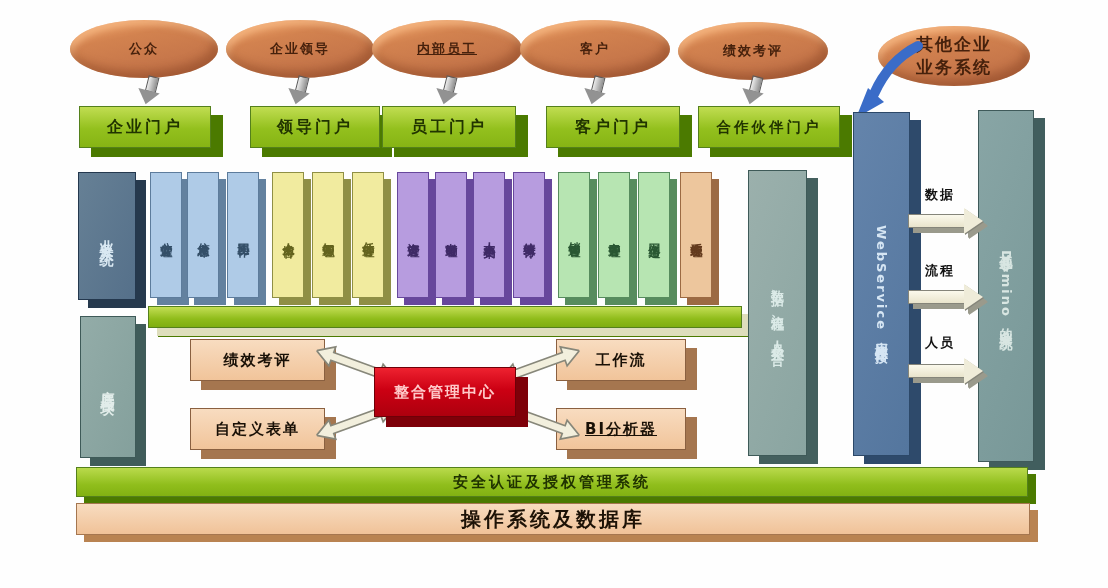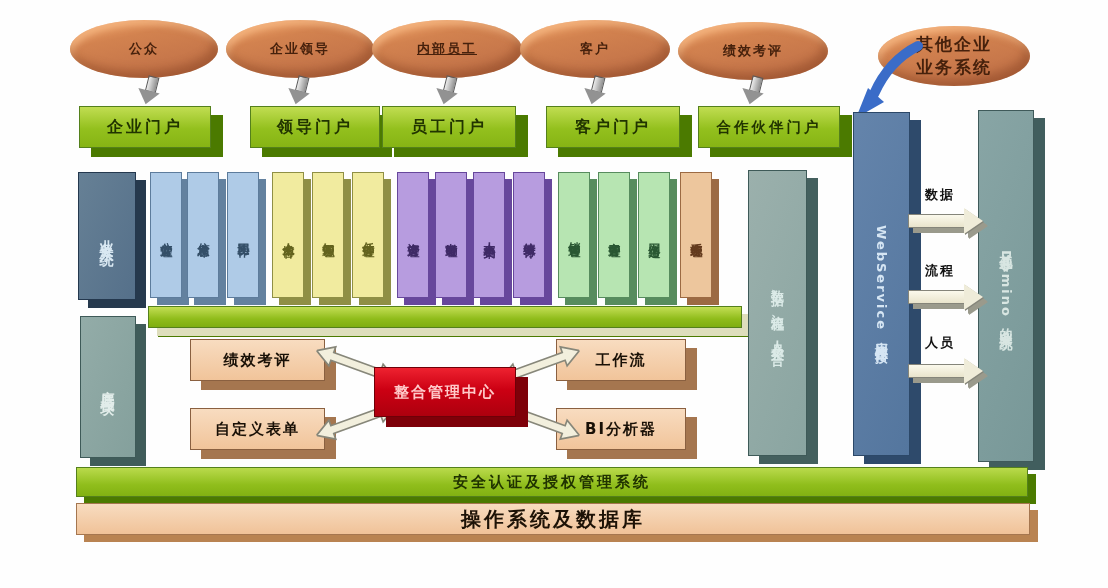--- a/index.html
+++ b/index.html
@@ -227,21 +227,21 @@
 
   <div class="b3d midbox" style="left:190px;top:339px;width:133px;">
       <span>绩效考评</span>
     </div>
   <div class="b3d midbox" style="left:190px;top:408px;width:133px;">
       <span>自定义表单</span>
     </div>
   <div class="b3d midbox" style="left:556px;top:339px;width:128px;text-align:right;">
       <span>工作流</span>
     </div>
-  <div class="b3d midbox" style="left:556px;top:408px;width:128px;">
+  <div class="b3d midbox" style="left:556px;top:408px;width:128px;text-decoration:underline;">
       <span>BI分析器</span>
     </div>
 
   <svg class="dbl" style="left:314px;top:352px;transform:rotate(20deg);" viewBox="0 0 100 30">
     <polygon points="0,15 20,3 20,10 80,10 80,3 100,15 80,27 80,20 20,20 20,27" fill="#f2efdd" stroke="#87877a" stroke-width="2"></polygon>
     </svg>
   <svg class="dbl" style="left:314px;top:408px;transform:rotate(-20deg);" viewBox="0 0 100 30">
     <polygon points="0,15 20,3 20,10 80,10 80,3 100,15 80,27 80,20 20,20 20,27" fill="#f2efdd" stroke="#87877a" stroke-width="2"></polygon>
     </svg>
   <svg class="dbl" style="left:498px;top:352px;transform:rotate(-20deg);" viewBox="0 0 100 30">

